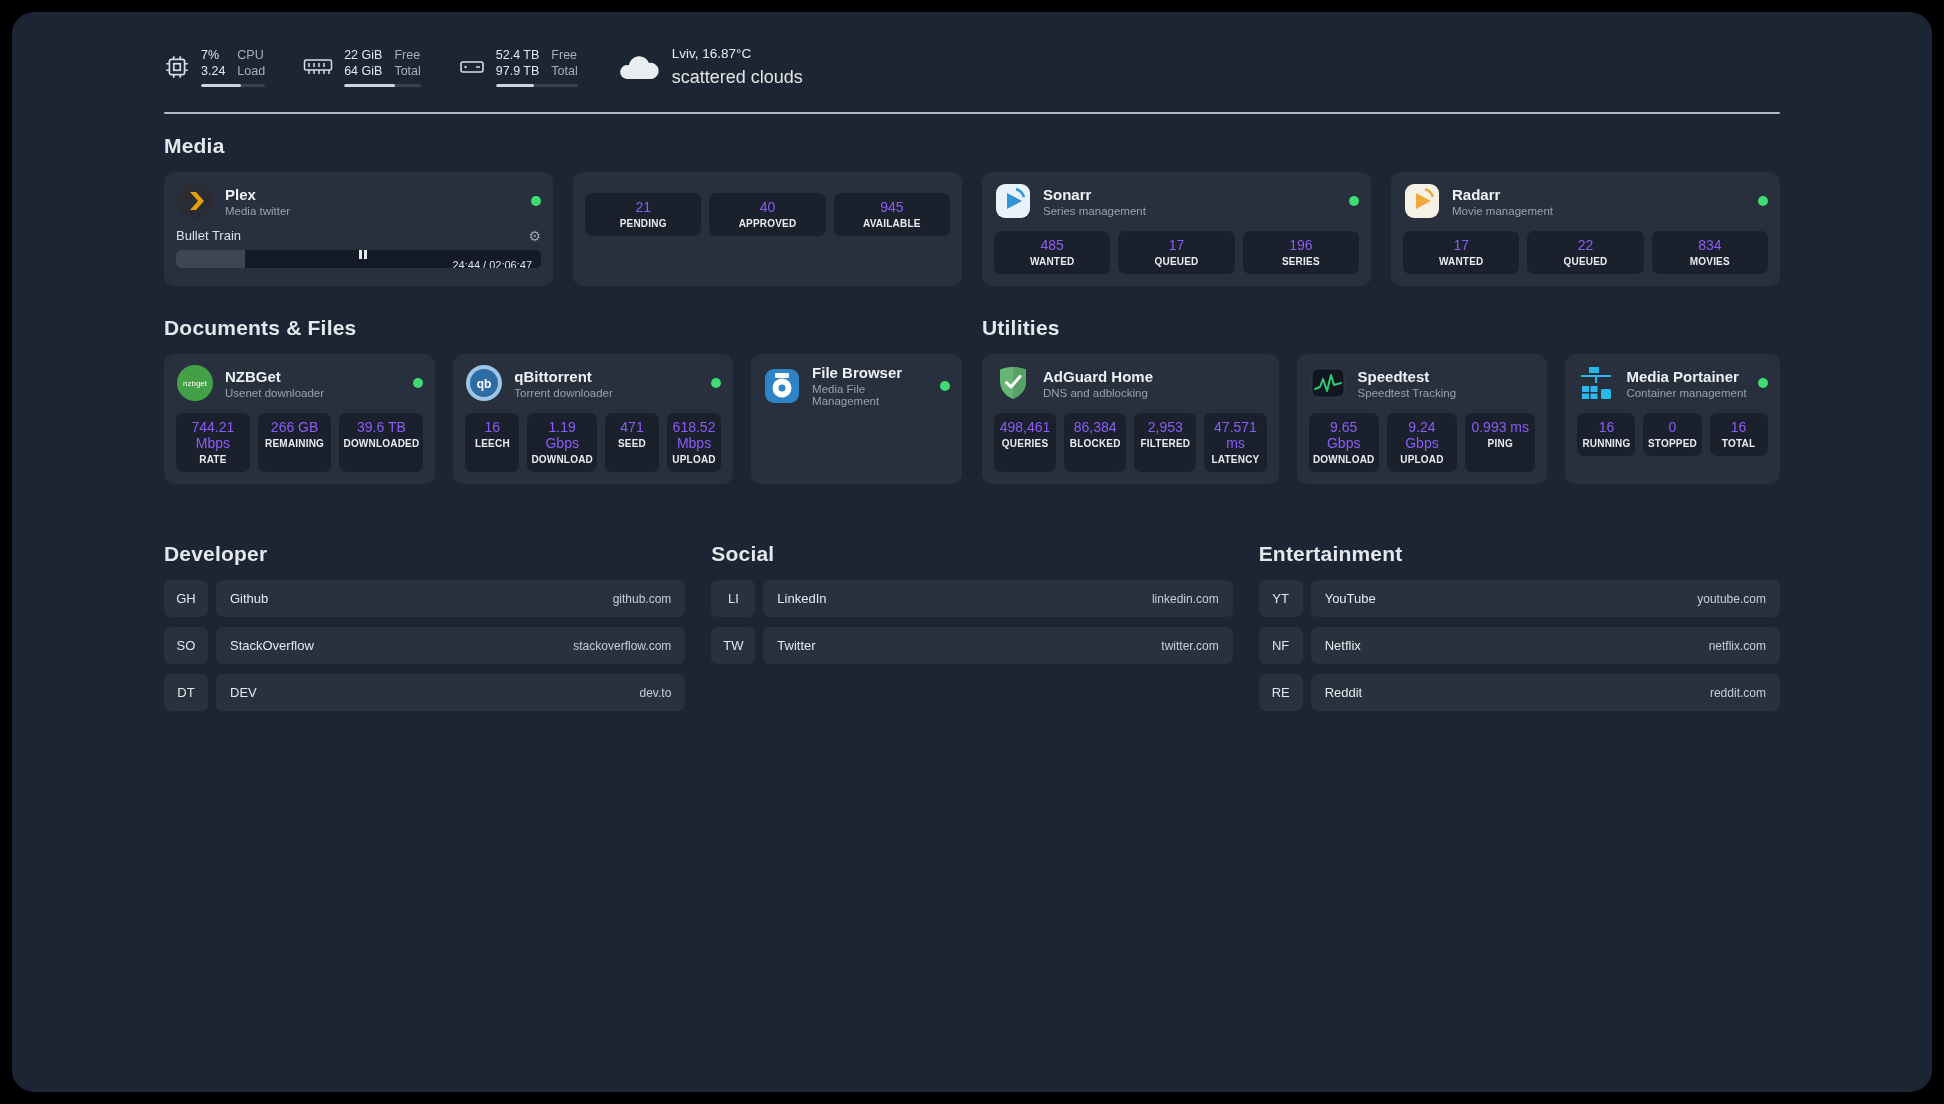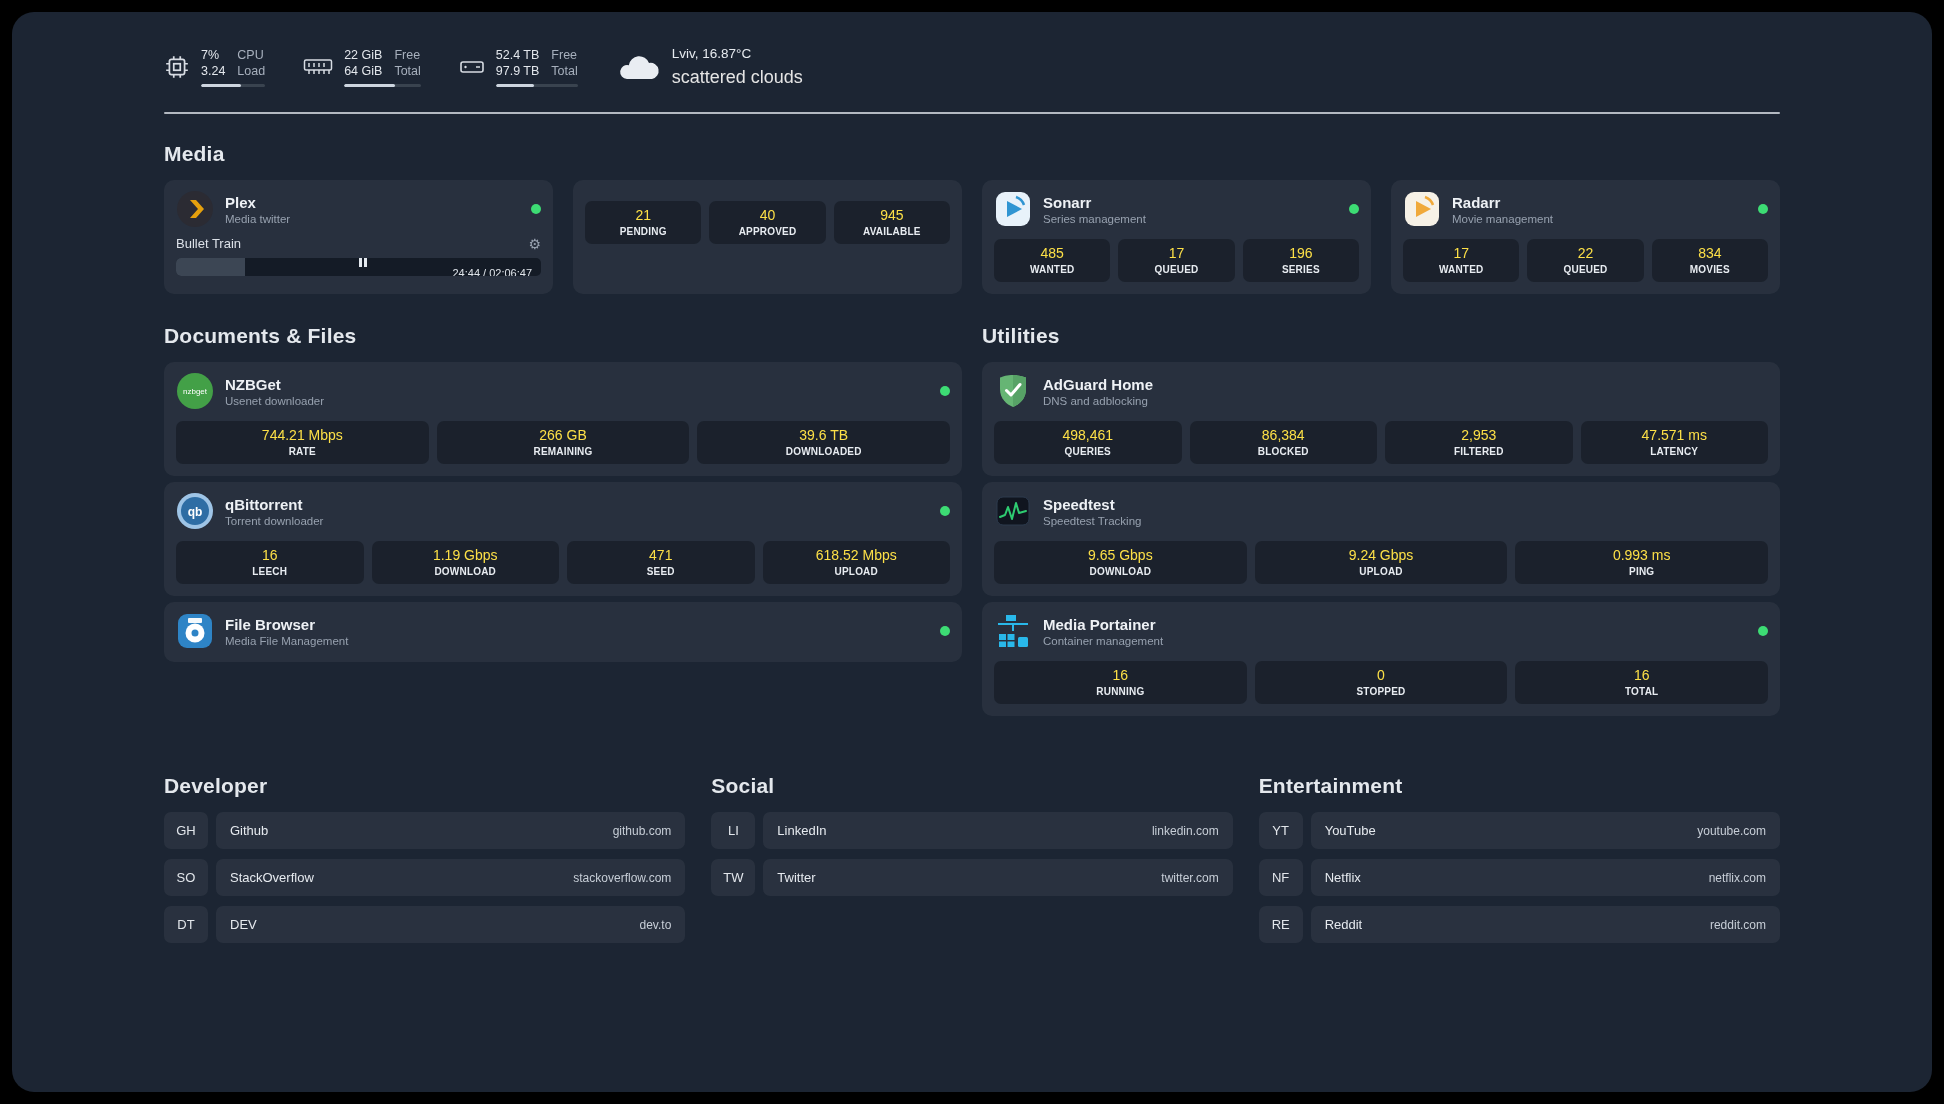--- a/index.html
+++ b/index.html
@@ -34,36 +34,36 @@
     font-family: inherit;
   }
   .weather { display: flex; align-items: center; gap: 12px; }
   .weather .loc { font-size: 13.5px; color: #e6eaef; }
   .weather .cond { font-size: 18px; color: #e5e5e5; margin-top: 6px; }
 
   .divider { margin-top: 24px; height: 2px; background: #ced4da; opacity: .85; border-radius: 1px; }
 
   
   .section-title { font-size: 21px; font-weight: 700; color: #e4e8ed; letter-spacing: .2px; }
-  .media { margin-top: 28px; }
+  .media { margin-top: 20px; }
   .grid4 { display: grid; grid-template-columns: repeat(4, 1fr); gap: 20px; margin-top: 14px; }
   .two-col { display: grid; grid-template-columns: 1fr 1fr; gap: 20px; margin-top: 30px; align-items: start; }
-  .card-stack { display: flex; flex-direction: column; gap: 6px; margin-top: 14px; }
+  .card-stack { display: flex; flex-direction: row; gap: 18px; margin-top: 14px; }
 
   .card { background: rgba(255,255,255,.055); border-radius: 10px; padding: 10px 12px 12px; cursor: pointer; }
   .card-head { display: flex; align-items: center; gap: 11px; }
   .icon-wrap { width: 38px; height: 38px; flex: none; }
   svg text { font-family: "Liberation Sans", sans-serif; }
   .tt .t { font-size: 15px; font-weight: 700; color: #eef1f5; }
   .tt .s { font-size: 11.5px; color: #97a1af; margin-top: 2px; }
   .dot { width: 10px; height: 10px; border-radius: 50%; background: #3ddc74; margin-left: auto; flex: none; }
 
   .stats { display: flex; gap: 8px; margin-top: 11px; }
   .stat { flex: 1; background: rgba(10,15,23,.45); border-radius: 7px; text-align: center; padding: 6px 4px 7px; cursor: default; }
-  .stat .v { font-size: 14px; color: #fde047; }
+  .stat .v { font-size: 14px; color: #8b5cf6; }
   .stat .l { font-size: 10px; font-weight: 700; color: #e8ecf1; margin-top: 3px; letter-spacing: .2px; }
 
   
   .np-track { display: flex; align-items: center; font-size: 13px; color: #dce1e8; margin-top: 8px; }
   .gear { margin-left: auto; color: #97a1af; font-size: 14px; cursor: pointer; line-height: 1; }
   .np-bar { position: relative; height: 18px; background: #141b26; border-radius: 5px; margin-top: 7px; display: flex; align-items: center; overflow: hidden; flex-direction: column; }
   .np-fill { position: absolute; left: 0; top: 0; bottom: 0; background: #3c4654; }
   .pause { display: flex; gap: 2.5px; margin-left: 9px; z-index: 1; cursor: pointer; }
   .pause i { width: 2.5px; height: 9px; background: #e3e8ee; display: block; }
   .np-time { margin-left: auto; margin-right: 9px; font-size: 11px; color: #e0e5eb; z-index: 1; }

